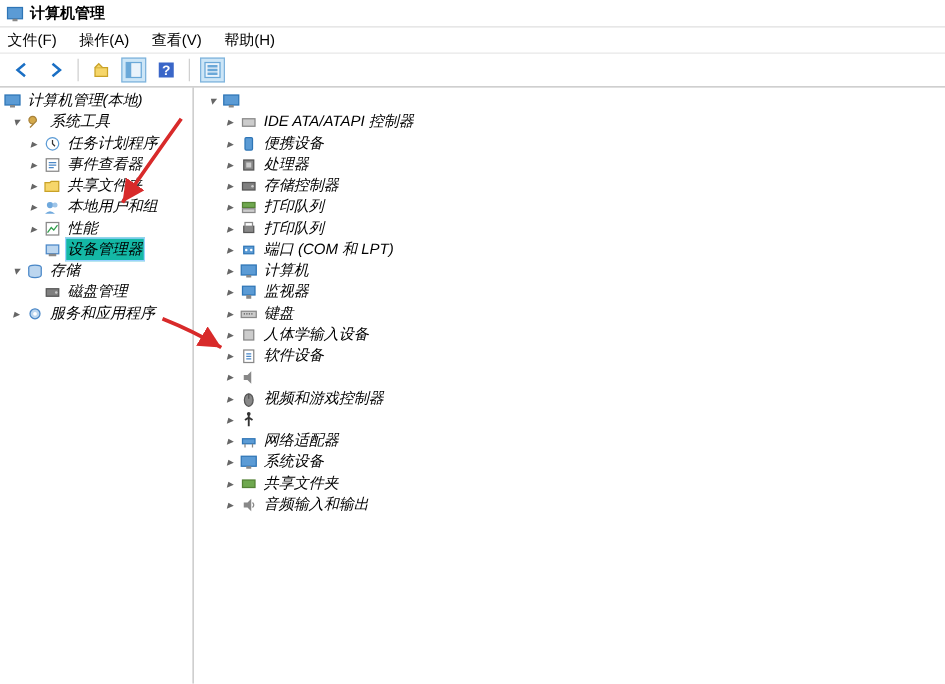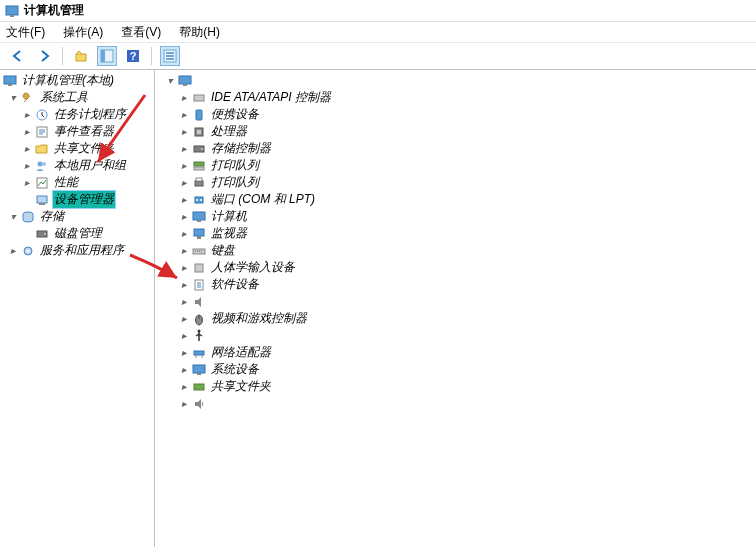--- a/index.html
+++ b/index.html
@@ -505,20 +505,21 @@
 
     <div class="tree-row">
         <span class="indent" style="width:18px"></span>
         <span class="expander">▸</span>
         <span class="node-icon">
           <svg width="14" height="14">
             <path d="M3 5 L6 5 L9 2 L9 12 L6 9 L3 9 Z" fill="#888"></path>
             <path d="M10 5 Q12 7 10 9" stroke="#888" fill="none"></path>
           </svg>
         </span>
+        <span class="node-label">音频输入和输出</span>
       </div>
   </div>
 </div>
 
 <svg class="arrow" style="left:90px;top:90px" width="60" height="85" viewBox="0 0 60 85">
   <defs>
       <marker id="ah1" markerWidth="8" markerHeight="8" refX="6" refY="3" orient="auto">
         <path d="M0 0 L6 3 L0 6 Z" fill="#d82a2a"></path>
       </marker>
     </defs>

